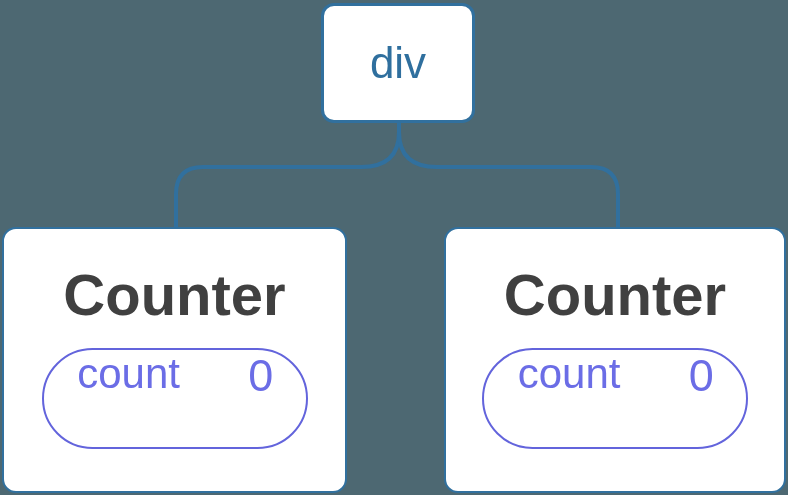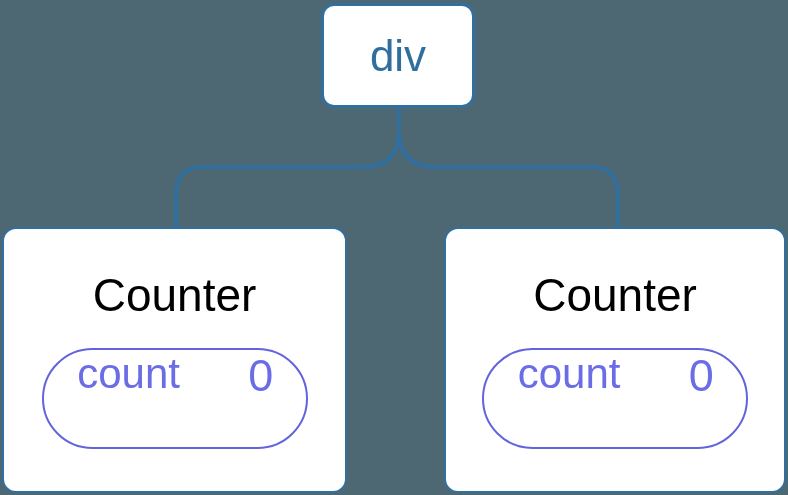--- a/index.html
+++ b/index.html
@@ -20,21 +20,21 @@
     left: 0;
     top: 0;
     width: 788px;
     height: 495px;
   }
   .root-node {
     position: absolute;
     left: 321px;
     top: 3px;
     width: 154px;
-    height: 105px;
+    height: 120px;
     box-sizing: border-box;
     background: #FFFFFF;
     border: 3px solid #31709E;
     border-radius: 13px;
     display: flex;
     align-items: center;
     justify-content: center;
     color: #2F6F9E;
     font-size: 44px;
     font-weight: 500;
@@ -49,23 +49,23 @@
     border: 2.5px solid #31709E;
     border-radius: 14px;
     display: flex;
     flex-direction: column;
     align-items: center;
     padding-top: 38px;
   }
   .counter-left  { left: 2px;   width: 345px; }
   .counter-right { left: 444px; width: 342px; }
   .counter-title {
-    color: #000000;
-    font-size: 46px;
-    font-weight: 400;
+    color: #404040;
+    font-size: 58px;
+    font-weight: 700;
     line-height: 56px;
   }
   .state-pill {
     margin-top: 25px;
     width: 266px;
     height: 101px;
     box-sizing: border-box;
     border: 2px solid #6364DC;
     border-radius: 999px;
     display: flex;

